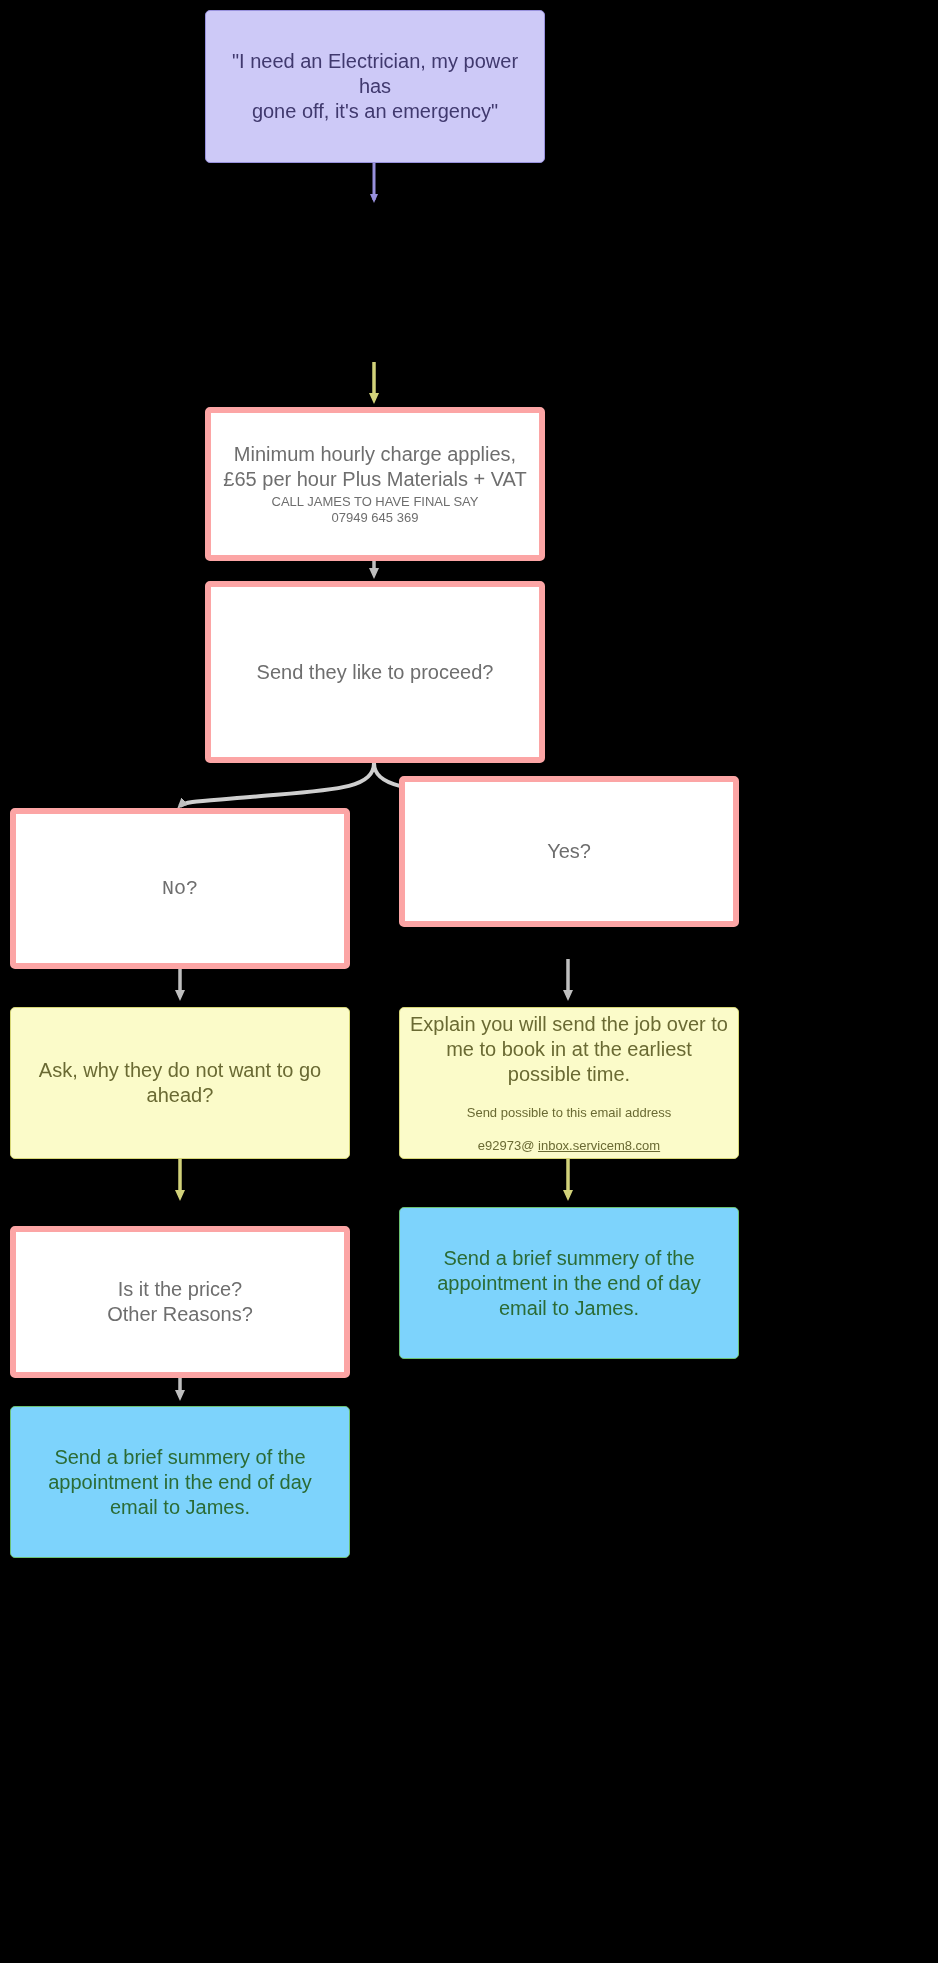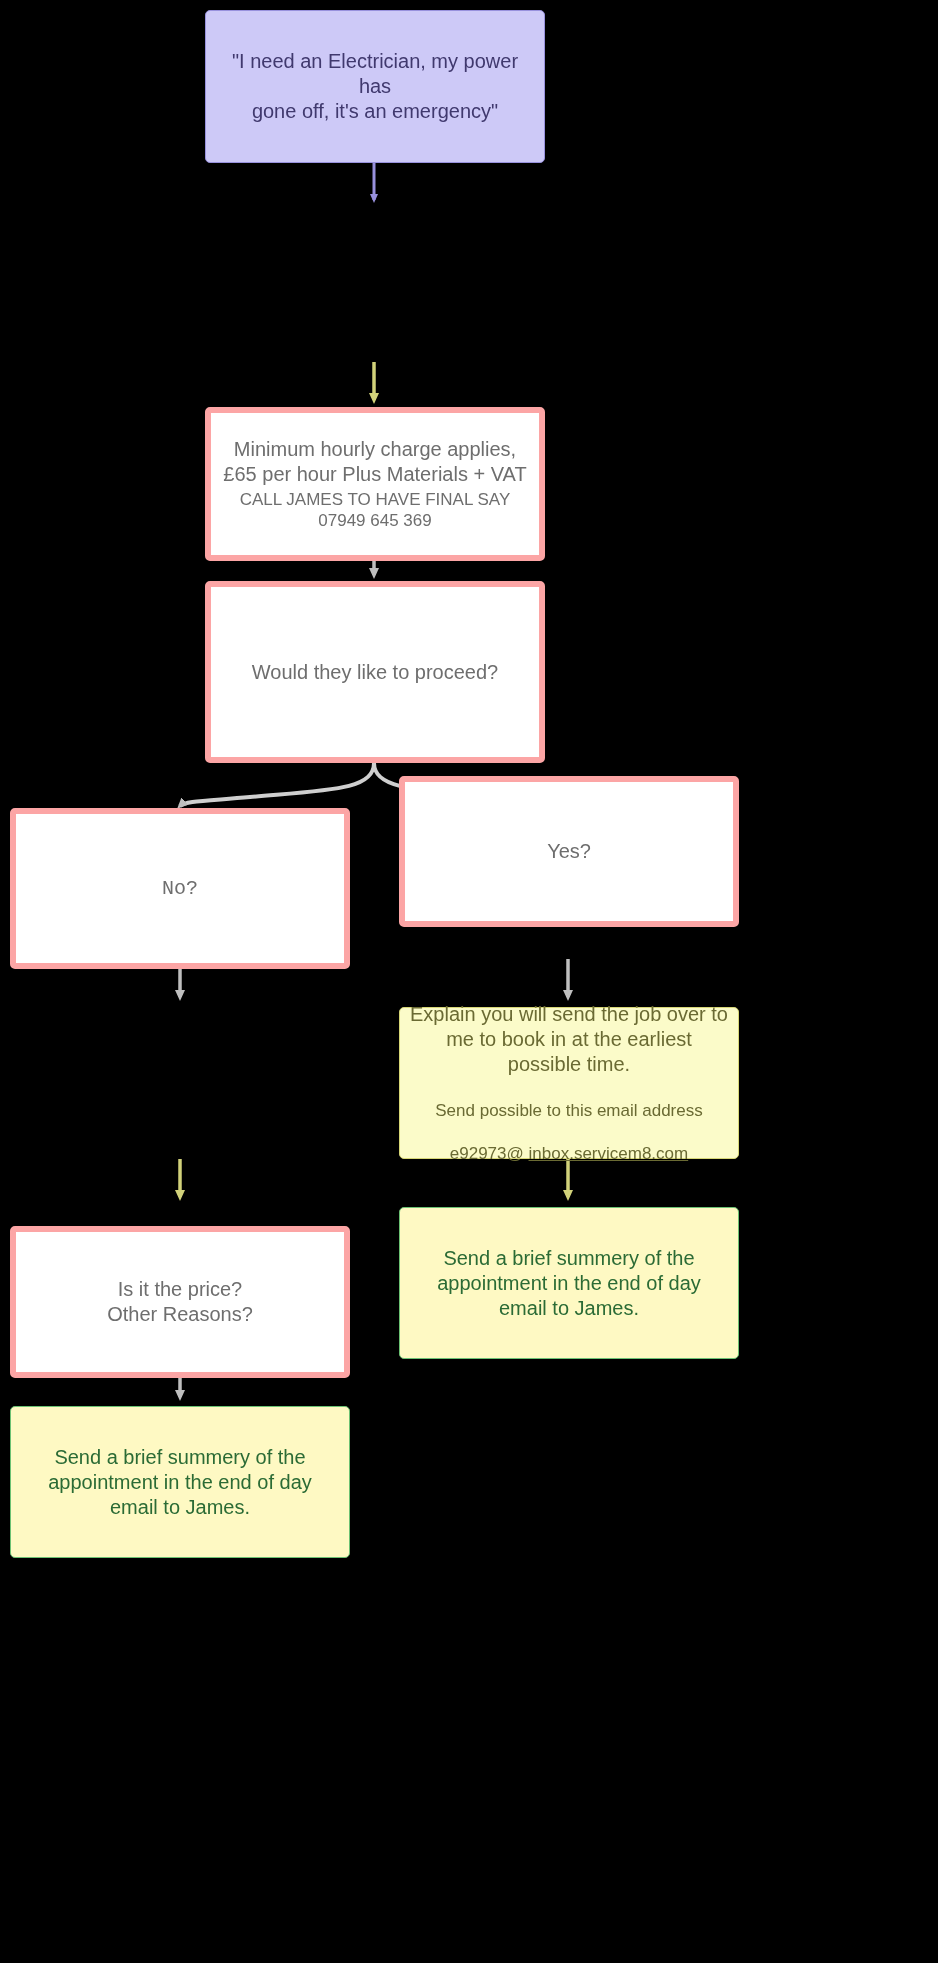--- a/index.html
+++ b/index.html
@@ -31,42 +31,42 @@
     justify-content: center;
     text-align: center;
     padding: 6px 10px;
     line-height: 1.25;
   }
   .node .main {
     font-size: 20px;
     white-space: pre-line;
   }
   .node .sub {
-    font-size: 17px;
+    font-size: 13px;
     white-space: pre-line;
     margin-top: 2px;
   }
   
   .n-lilac {
     background: #cdc9f7;
     border: 1px solid #9891dd;
     color: #40396e;
   }
   .n-yellow {
     background: #fbfbc9;
     border: 1px solid #d6d676;
     color: #6a6a33;
   }
   .n-white {
     background: #ffffff;
     border: 6px solid #fca5a5;
     color: #6e6e6e;
   }
   .n-green {
-    background: #fef9c3;
+    background: #7dd3fc;
     border: 1px solid #6bc173;
     color: #2b6b35;
   }
   .link {
     text-decoration: underline;
     color: inherit;
   }
   svg.edges {
     position: absolute;
     left: 0;
@@ -122,31 +122,35 @@
 
 
   <div class="node n-white" style="left:205px; top:407px; width:340px; height:154px;">
     <div class="main">Minimum hourly charge applies,
 £65 per hour Plus Materials + VAT</div>
     <div class="sub">CALL JAMES TO HAVE FINAL SAY
 07949 645 369</div>
   </div>
 
   <div class="node n-white" style="left:205px; top:581px; width:340px; height:182px;">
-    <div class="main">Would they like to proceed?</div>
+    <div class="main">Send they like to proceed?</div>
   </div>
 
   <div class="node n-white" style="left:10px; top:808px; width:340px; height:161px;font-family:Liberation Mono, monospace;">
     <div class="main">No?</div>
   </div>
 
   <div class="node n-white" style="left:399px; top:776px; width:340px; height:151px;">
     <div class="main">Yes?</div>
   </div>
 
+  <div class="node n-yellow" style="left:10px; top:1007px; width:340px; height:152px;">
+    <div class="main">Ask, why they do not want to go
+ahead?</div>
+  </div>
 
   <div class="node n-yellow" style="left:399px; top:1007px; width:340px; height:152px;">
     <div class="main">Explain you will send the job over to
 me to book in at the earliest
 possible time.</div>
     <div class="sub">
       <span>Send possible to this email address</span><br>
       <span>e92973@ </span><span class="link">inbox.servicem8.com</span>
     </div>
   </div>

